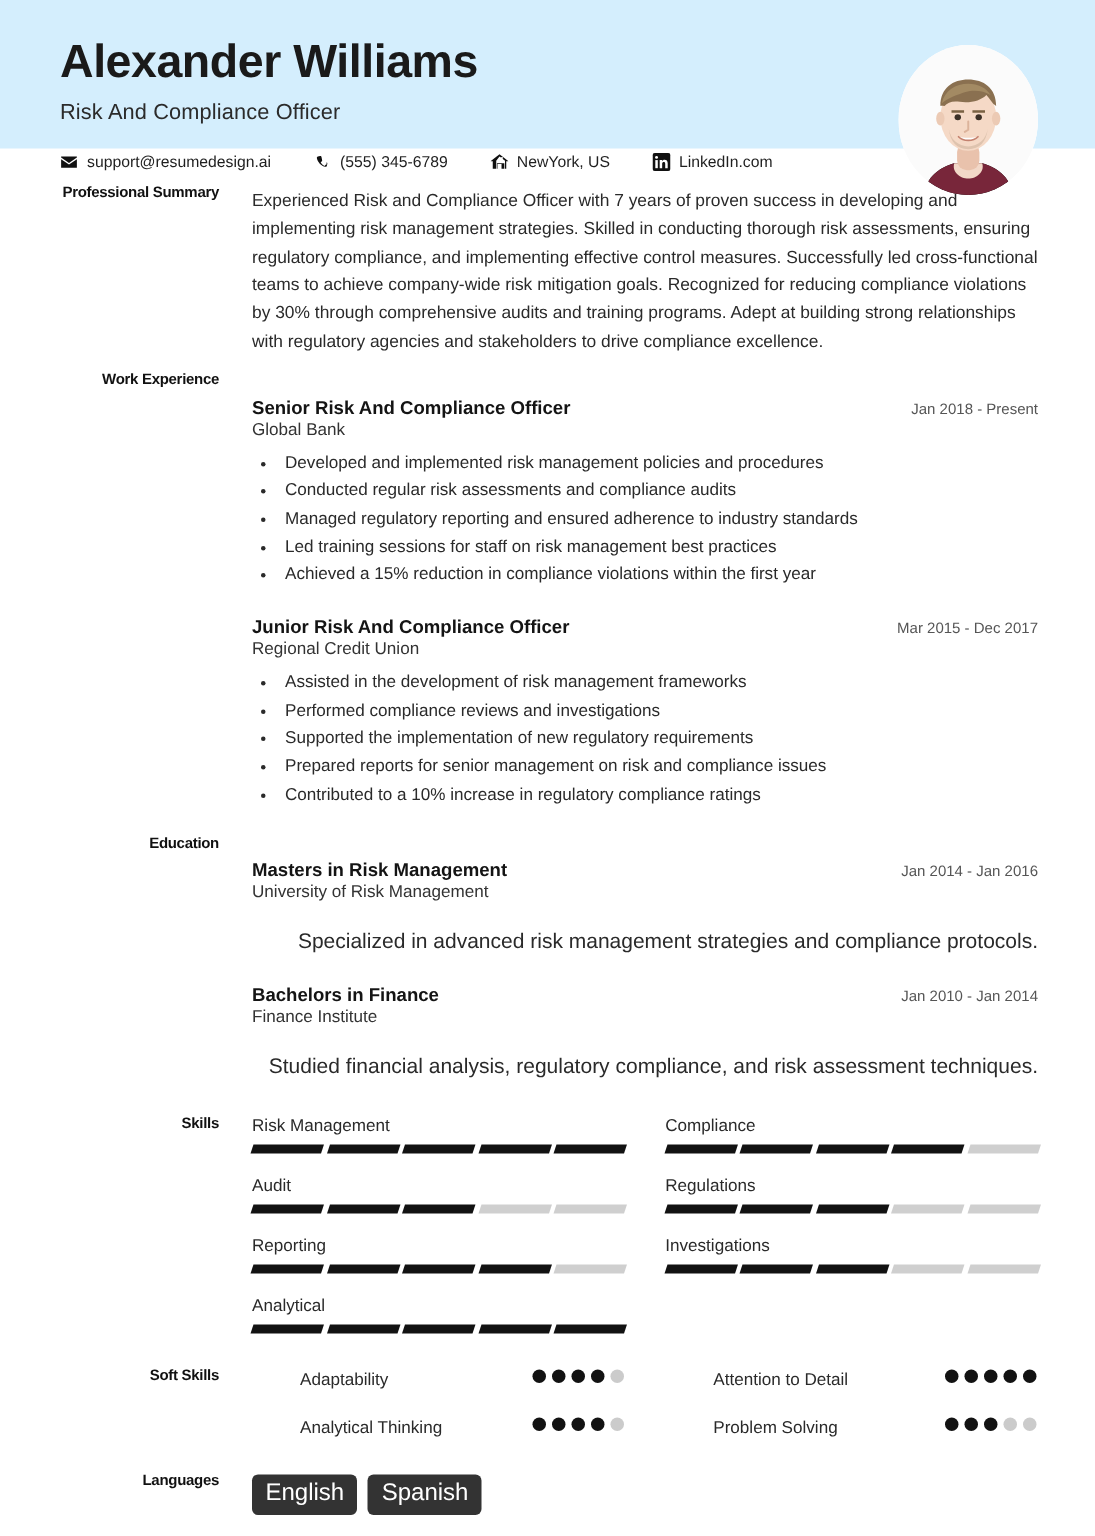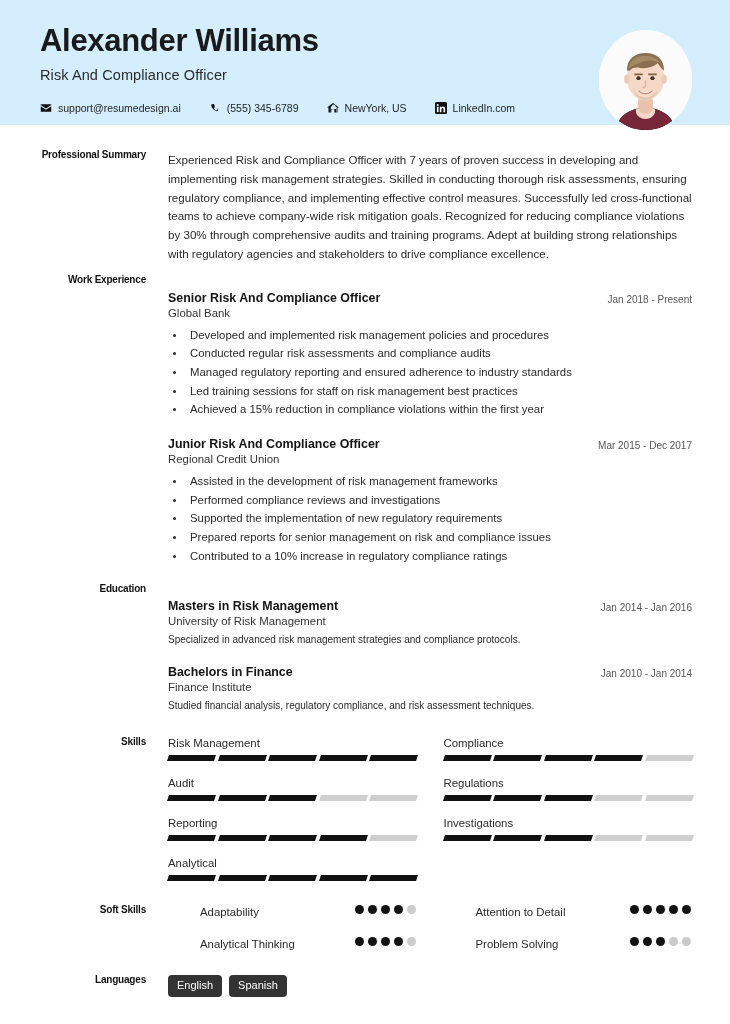--- a/index.html
+++ b/index.html
@@ -9,21 +9,21 @@
     height: 1024px;
     background: #ffffff;
     font-family: "Liberation Sans", sans-serif;
     color: #222222;
     overflow: hidden;
   }
 
   
   .header {
     background: #d4eefd;
-    height: 125px;
+    height: 99px;
     padding: 22px 30px 0 40px;
     display: flex;
     justify-content: space-between;
     align-items: flex-start;
     position: relative;
   }
   .header-left { padding-top: 2px; }
   .full-name {
     font-size: 31px;
     font-weight: bold;
@@ -114,24 +114,25 @@
     color: #555555;
     white-space: nowrap;
     flex: none;
   }
   .entry-org {
     font-size: 11.4px;
     color: #333333;
     margin-top: 2px;
   }
   .entry-desc {
-    font-size: 10px;
+    font-size: 14px;
     color: #2a2a2a;
-    margin-top: 5px;
+    margin-top: 16px;
     line-height: 1.5;
+    text-align: right;
   }
   .bullets {
     margin: 8px 0 0 18px;
     padding: 0;
     list-style: disc;
   }
   .bullets li {
     font-size: 11.4px;
     color: #2a2a2a;
     line-height: 1.55;
@@ -200,21 +201,21 @@
     background: #cbcbcb;
     flex: none;
   }
   .dot.on { background: #121212; }
 
   
   .lang-list { display: flex; gap: 7px; flex-wrap: wrap; }
   .lang-chip {
     background: #333333;
     color: #ffffff;
-    font-size: 11px;
+    font-size: 16px;
     padding: 4px 9px 5px;
     border-radius: 4px;
     line-height: 1.1;
   }
 
   .sec-summary { margin-top: 0px; }
   .sec-work { margin-top: 10px; }
   .sec-edu { margin-top: 16px; }
   .sec-skills { margin-top: 22px; }
   .sec-soft { margin-top: 6px; }

